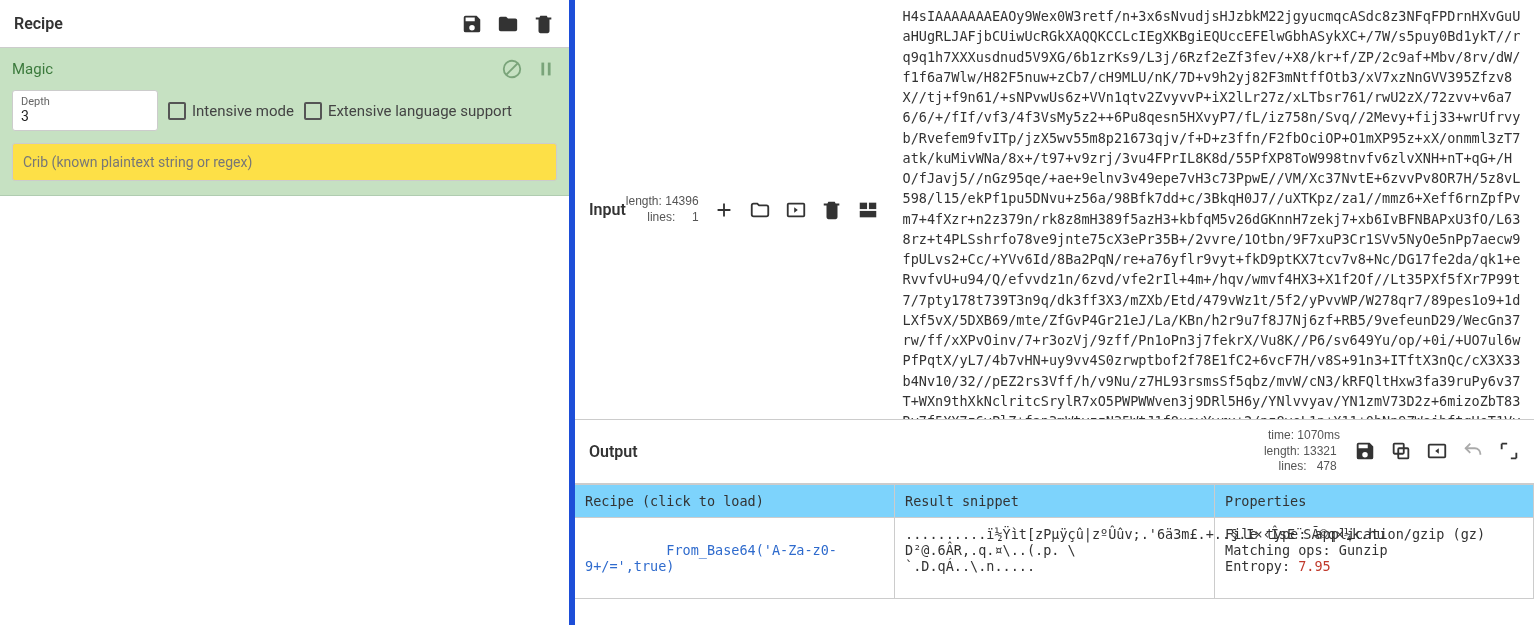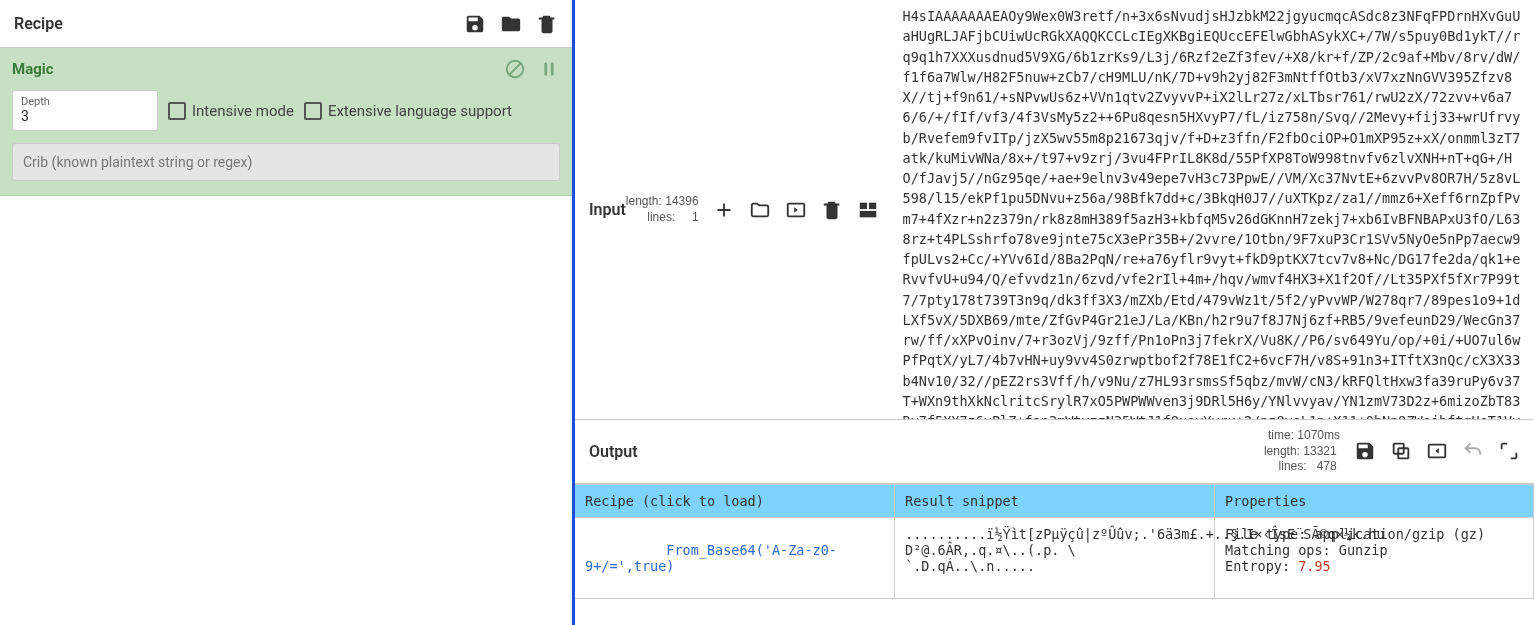--- a/index.html
+++ b/index.html
@@ -7,21 +7,21 @@
     font-family: -apple-system, BlinkMacSystemFont, "Segoe UI", Roboto, Arial, sans-serif;
     font-size: 14px;
     color: #333;
     width: 1534px;
     height: 625px;
     display: flex;
     overflow: hidden;
   }
   .left-pane {
     width: 575px;
-    border-right: 3px solid #1d4ed8;
+    border-right: 6px solid #1d4ed8;
     display: flex;
     flex-direction: column;
   }
   .right-pane {
     flex: 1;
     display: flex;
     flex-direction: column;
     min-width: 0;
   }
   .pane-header {
@@ -58,21 +58,21 @@
     border-bottom: 1px solid #b0ccb0;
   }
   .op-head {
     display: flex;
     justify-content: space-between;
     align-items: center;
     margin-bottom: 10px;
   }
   .op-name {
     color: #3b7a3c;
-    font-weight: 700;
+    font-weight: 400;
     font-size: 15px;
   }
   .op-icons { display:flex; gap:12px; }
   .op-icons .icon-btn { color:#7aa47a; }
   .op-row1 {
     display: flex;
     gap: 10px;
     align-items: center;
     margin-bottom: 12px;
   }
@@ -99,21 +99,21 @@
     color: #444;
   }
   .cbx-box {
     width: 18px;
     height: 18px;
     border: 2px solid #555;
     border-radius: 2px;
     display:inline-block;
   }
   .crib {
-    background: #e5e5e5;
+    background: #fde047;
     border: 1px solid #ccc;
     border-radius: 3px;
     padding: 10px 10px;
     color: #777;
     font-size: 14px;
   }
   
   .input-section { flex:0 0 auto; display:flex; flex-direction:row; }
   .input-body {
     border-bottom: 1px solid #ccc;

